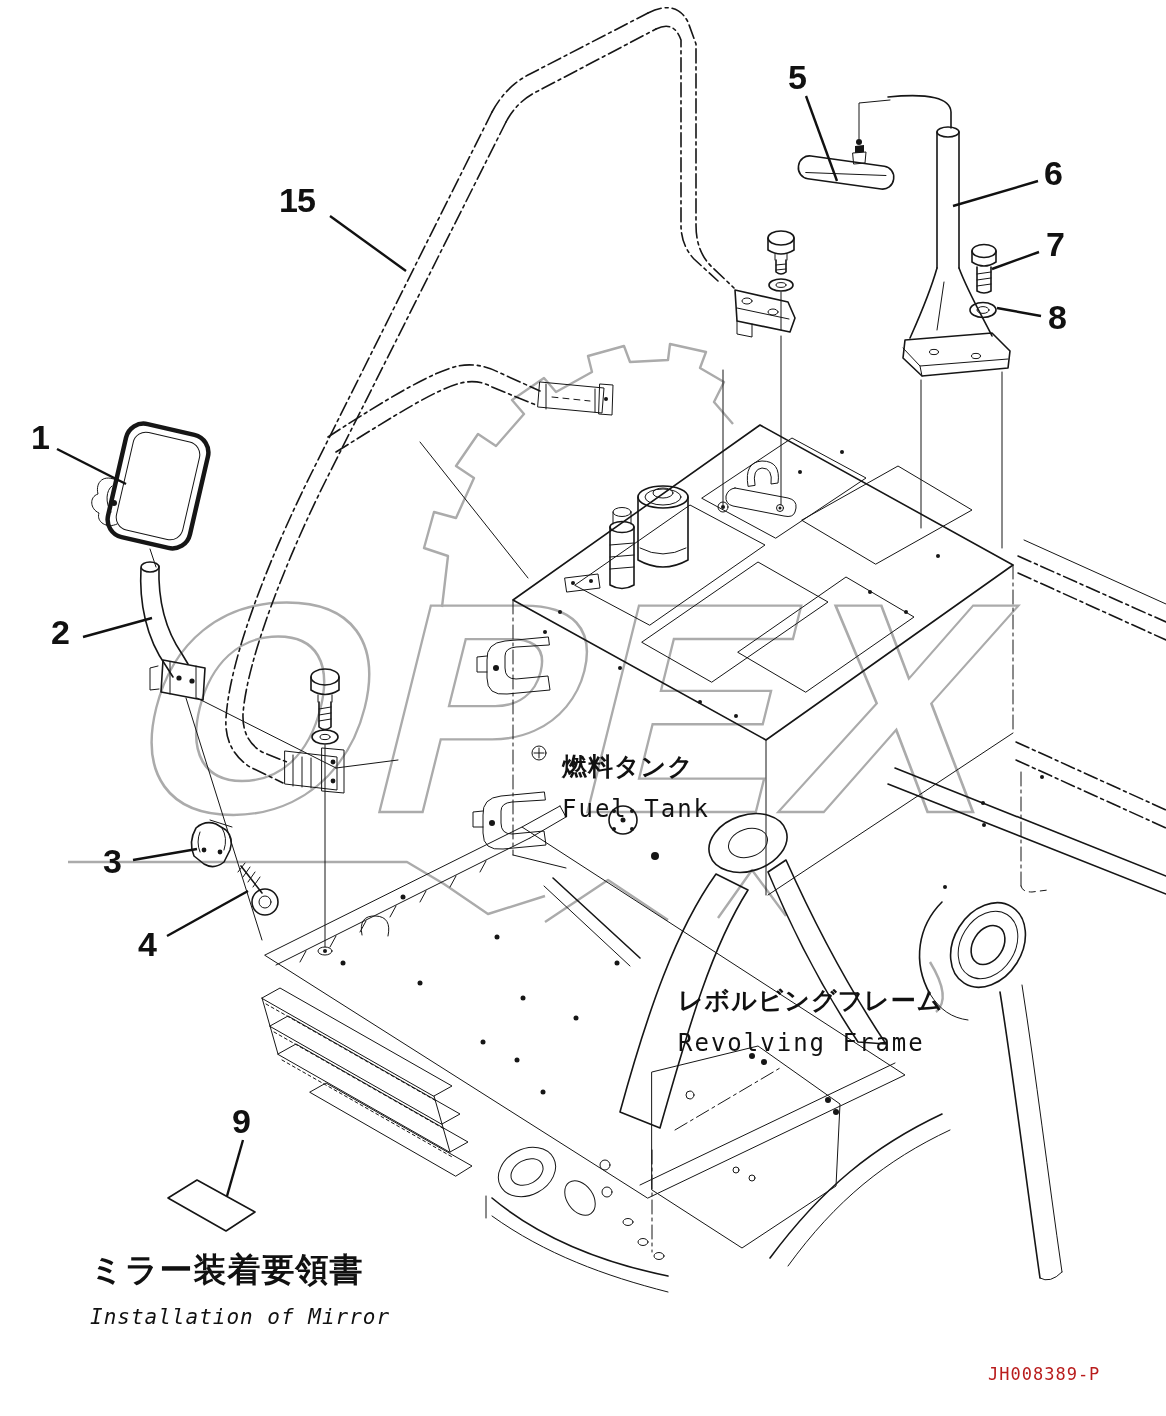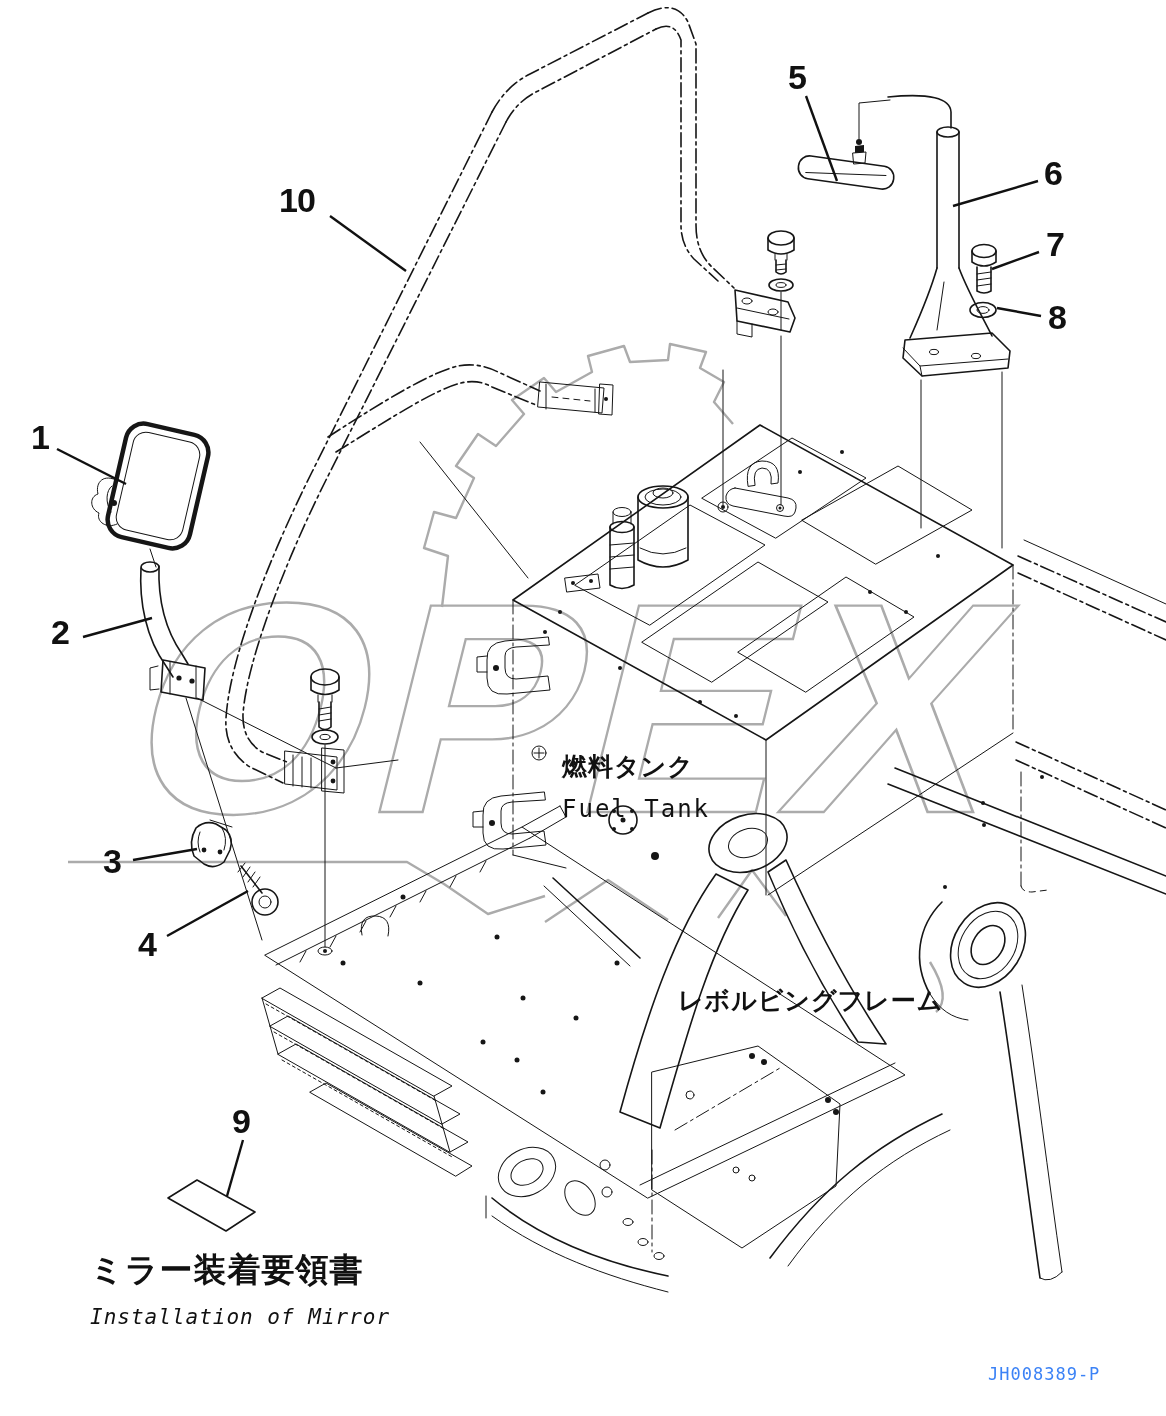--- a/index.html
+++ b/index.html
@@ -14,21 +14,21 @@
   .wm{stroke:#ababab;stroke-width:2.4;fill:none;stroke-linejoin:round;}
   .lead{stroke:#111;stroke-width:2.4;fill:none;}
   .co{position:absolute;font:bold 34px "Liberation Sans",sans-serif;color:#111;
       transform:translate(-50%,-50%);letter-spacing:-1px;}
   .lbl{position:absolute;color:#111;white-space:nowrap;}
   .ja{font:bold 25px "DejaVu Sans","Liberation Sans",sans-serif;letter-spacing:1px;}
   .en{font:24px "DejaVu Sans Mono","Liberation Mono",monospace;letter-spacing:2px;margin-top:12px;}
   .title .ja{font-size:33px;}
   .title .en{font-size:21px;letter-spacing:1px;font-style:italic;}
   .docnum{position:absolute;font:17px "DejaVu Sans Mono","Liberation Mono",monospace;
-      color:#3b82f6;letter-spacing:1px;}
+      color:#b91c1c;letter-spacing:1px;}
 </style>
 </head>
 <body>
 
 <div id="page">
 
 <svg id="art" width="1166" height="1416" viewBox="0 0 1166 1416">
   <defs>
     <pattern id="dotS" width="17" height="15" patternUnits="userSpaceOnUse">
       <circle cx="4" cy="4" r="1.8" fill="#161616"></circle>
@@ -328,29 +328,30 @@
 
 <div class="co" style="left:40px;top:437px">1</div>
 <div class="co" style="left:60px;top:632px">2</div>
 <div class="co" style="left:112px;top:861px">3</div>
 <div class="co" style="left:147px;top:944px">4</div>
 <div class="co" style="left:797px;top:77px">5</div>
 <div class="co" style="left:1053px;top:173px">6</div>
 <div class="co" style="left:1055px;top:244px">7</div>
 <div class="co" style="left:1057px;top:317px">8</div>
 <div class="co" style="left:241px;top:1121px">9</div>
-<div class="co" style="left:297px;top:200px">10</div>
+<div class="co" style="left:297px;top:200px">15</div>
 
 <div class="lbl" style="left:562px;top:750px">
   <div class="ja">燃料タンク</div>
   <div class="en">Fuel Tank</div>
 </div>
 
 <div class="lbl" style="left:678px;top:984px">
   <div class="ja">レボルビングフレーム</div>
+  <div class="en">Revolving Frame</div>
 </div>
 
 <div class="lbl title" style="left:90px;top:1248px">
   <div class="ja">ミラー装着要領書</div>
   <div class="en">Installation of Mirror</div>
 </div>
 
 <div class="docnum" style="left:988px;top:1364px">JH008389-P</div>
 
 </div>

